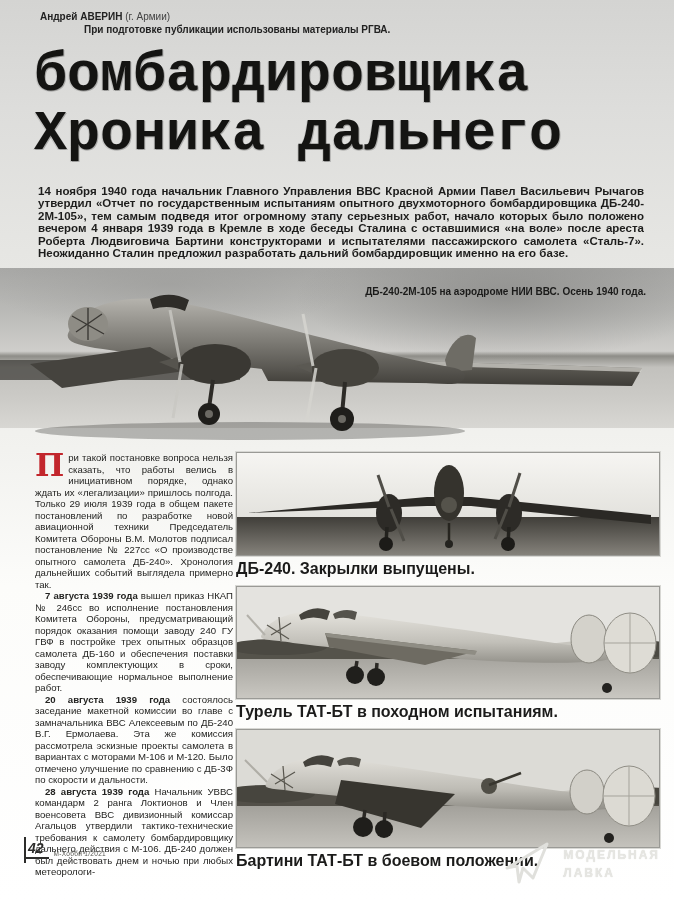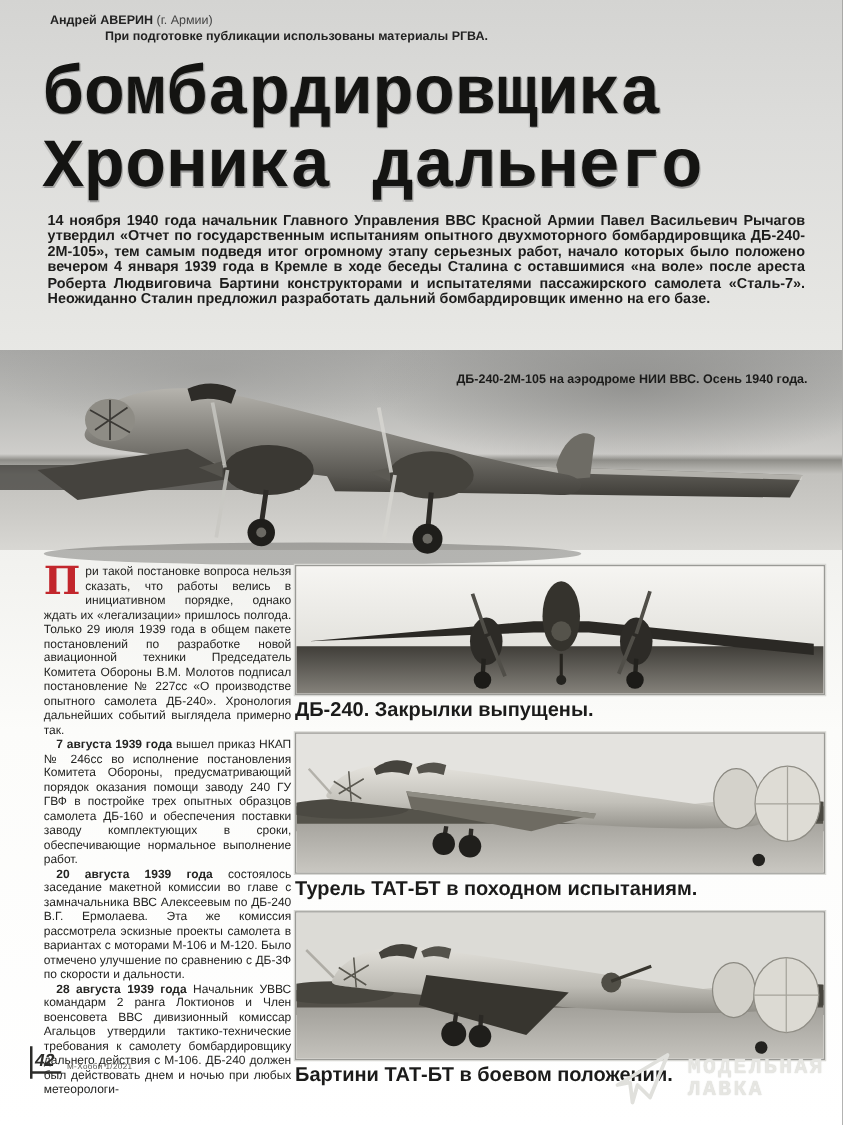--- a/index.html
+++ b/index.html
@@ -16,27 +16,27 @@
   .author-loc{font-weight:normal;color:#444;}
   .credit{font-weight:bold;color:#222;padding-left:44px;}
   .title{
     position:absolute;left:34px;top:46px;width:620px;
     font-family:"Liberation Mono","DejaVu Sans Mono",monospace;
     font-weight:bold;font-size:55px;line-height:59px;color:#141412;
     letter-spacing:0px;white-space:nowrap;
     text-shadow:1px 1px 0 rgba(20,20,20,.25), -1px 1px 0 rgba(20,20,20,.12);
   }
   .intro{
-    position:absolute;left:38px;top:171px;width:606px;
+    position:absolute;left:38px;top:185px;width:606px;
     font-size:11.5px;line-height:12.4px;font-weight:bold;color:#1d1d1c;
     text-align:justify;
   }
   
   .main-photo{
-    position:absolute;left:0;top:280px;width:674px;height:160px;
+    position:absolute;left:0;top:268px;width:674px;height:160px;
     background:
       radial-gradient(ellipse 300px 90px at 75% 18%, rgba(120,120,118,.55), rgba(120,120,118,0) 70%),
       radial-gradient(ellipse 260px 70px at 25% 10%, rgba(150,150,148,.5), rgba(150,150,148,0) 70%),
       linear-gradient(180deg,#a8a8a6 0%,#bcbcb9 30%,#cfcecb 52%,#8e8d88 55%,#a5a49f 58%,#c2c1bd 62%,#cbcac6 80%,#d8d7d3 100%);
   }
   .main-photo svg{position:absolute;left:0;top:0;}
   .main-caption{
     position:absolute;right:28px;top:18px;
     font-size:10px;font-weight:bold;color:#1b1b1a;
   }
@@ -71,22 +71,22 @@
   .pagemark::before{
     content:"";position:absolute;left:0;top:-3px;height:26px;width:2px;background:#2c2c2a;
   }
   .issue{font-size:6.5px;color:#55554f;padding-bottom:2px;letter-spacing:.3px;}
   
   .watermark{
     position:absolute;right:14px;bottom:14px;display:flex;align-items:center;gap:8px;
     color:#e3e3df;
   }
   .wm-text{
-    font-weight:bold;font-size:17px;line-height:18px;letter-spacing:2px;
-    color:#e6e6e2;text-shadow:0 0 1px #d0d0cc;font-family:Liberation Mono, monospace;
+    font-weight:bold;font-size:12px;line-height:18px;letter-spacing:2px;
+    color:#e6e6e2;text-shadow:0 0 1px #d0d0cc;
   }
 </style>
 </head>
 <body>
 
 <div class="page">
 
   <div class="author-block">
     <div><span class="author-name">Андрей АВЕРИН</span> <span class="author-loc">(г. Армии)</span></div>
     <div class="credit">При подготовке публикации использованы материалы РГВА.</div>

